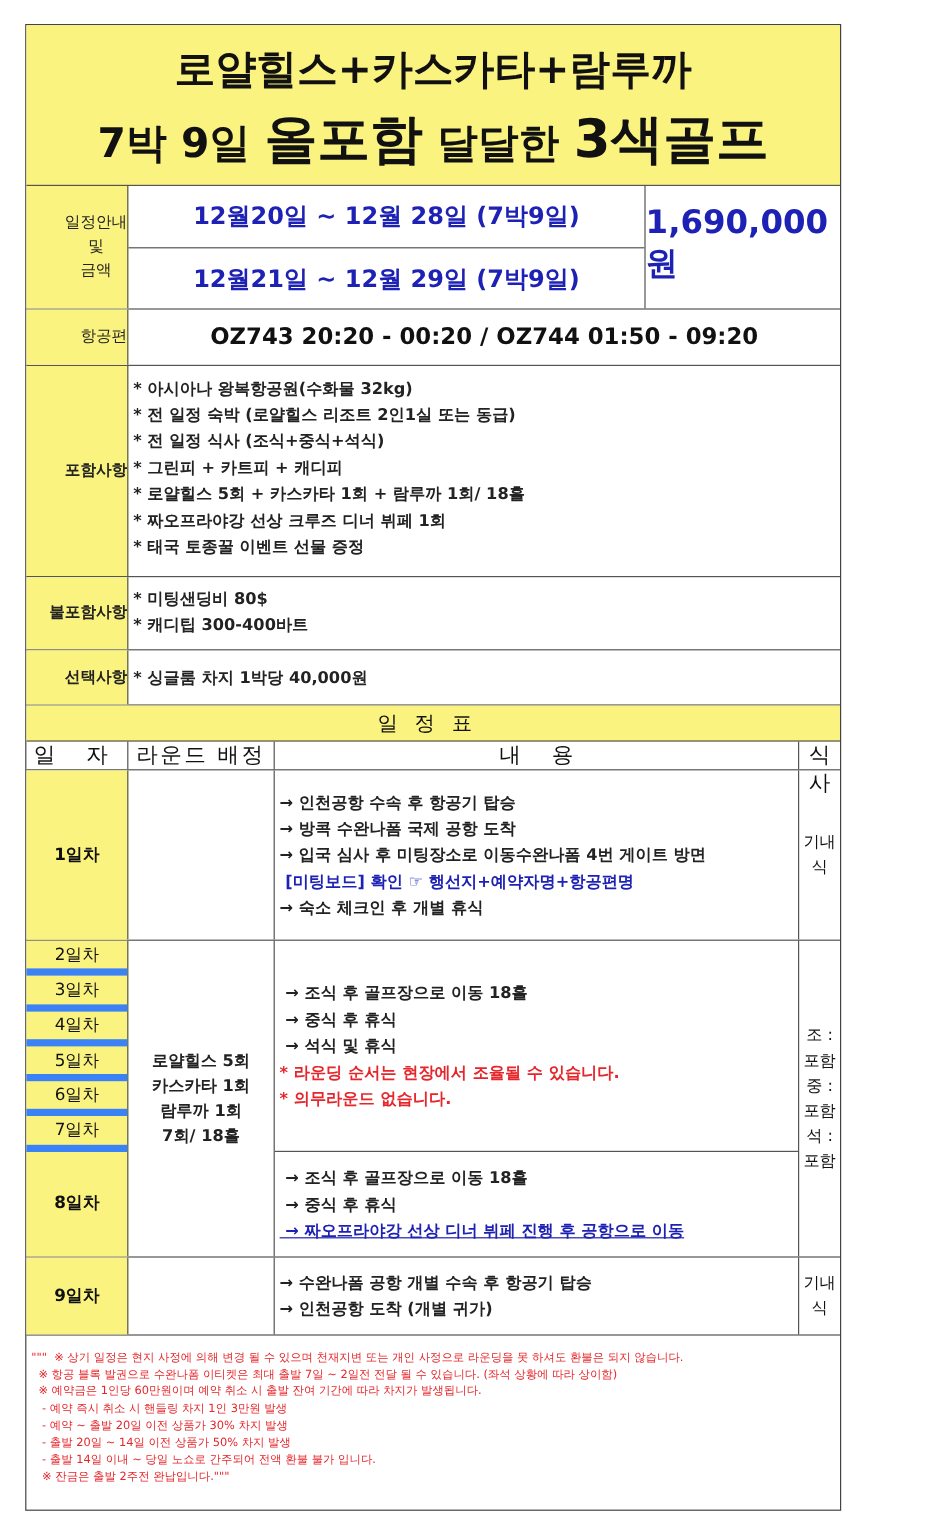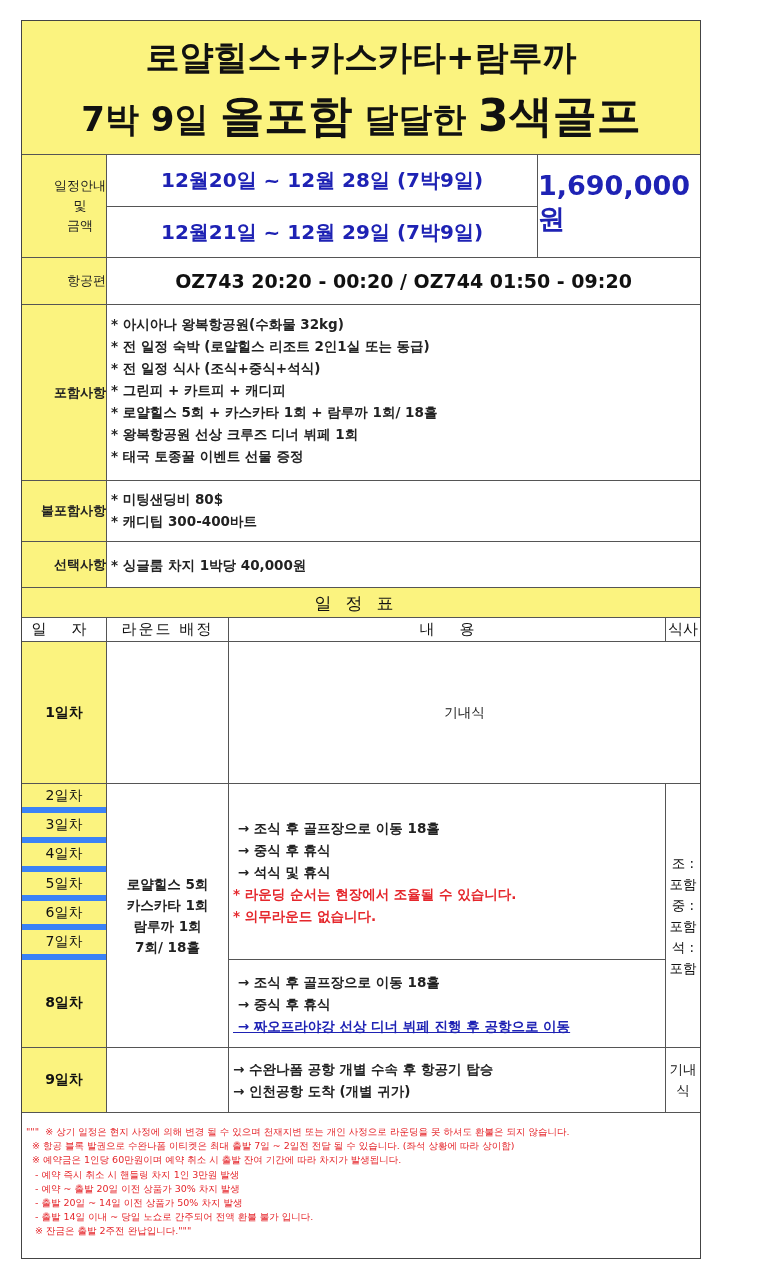--- a/index.html
+++ b/index.html
@@ -13,21 +13,21 @@
   .title .l2 .big { font-size: 44px; }
   .row { display: flex; border-bottom: 1px solid #555; }
   .lbl { width: 85px; flex: none; border-right: 1px solid #555; display: flex; align-items: center; justify-content: flex-end; text-align: center; font-size: 13px; line-height: 20px; font-weight: bold; color: #222; }
   .dates { width: 431px; border-right: 1px solid #555; }
   .date { height: 51px; display: flex; align-items: center; justify-content: center; color: #1e22b4; font-weight: bold; font-size: 20px; }
   .date + .date { border-top: 1px solid #555; }
   .price { flex: 1; display: flex; align-items: center; justify-content: center; color: #1e22b4; font-weight: bold; font-size: 27px; padding-bottom: 6px; }
   .flight { flex: 1; display: flex; align-items: center; justify-content: center; font-weight: bold; font-size: 19px; height: 46px; }
   .list { flex: 1; padding: 8px 4px; font-size: 13.5px; font-weight: bold; color: #222; line-height: 22px; }
   .schedhead { height: 30px; border-bottom: 1px solid #555; text-align: center; font-size: 17px; line-height: 30px; letter-spacing: 14px; }
-  .colhead { display: flex; height: 24px; border-bottom: 1px solid #555; font-size: 15px; line-height: 23px; text-align: center; }
+  .colhead { display: flex; height: 24px; border-bottom: 1px solid #555; font-size: 18px; line-height: 23px; text-align: center; }
   .c1 { width: 85px; flex: none; border-right: 1px solid #555; }
   .c2 { width: 122px; flex: none; border-right: 1px solid #555; }
   .c3 { width: 437px; flex: none; border-right: 1px solid #555; }
   .c4 { flex: 1; }
   .day { display: flex; border-bottom: 1px solid #555; }
   .daylbl { width: 85px; flex: none; border-right: 1px solid #555; display: flex; align-items: center; justify-content: center; font-weight: bold; font-size: 14px; }
   .content { padding: 10px 4px; font-size: 13.5px; font-weight: bold; line-height: 22px; color: #222; }
   .blue { color: #1e22b4; }
   .red { color: #e5262b; }
   .under { text-decoration: underline; }
@@ -75,21 +75,21 @@
   </div>
 
   <div class="row" style="height:176px;">
     <div class="lbl yellow">포함사항</div>
     <div class="list">
       <div>* 아시아나 왕복항공원(수화물 32kg)</div>
       <div>* 전 일정 숙박 (로얄힐스 리조트 2인1실 또는 동급)</div>
       <div>* 전 일정 식사 (조식+중식+석식)</div>
       <div>* 그린피 + 카트피 + 캐디피</div>
       <div>* 로얄힐스 5회 + 카스카타 1회 + 람루까 1회/ 18홀</div>
-      <div>* 왕복항공원 선상 크루즈 디너 뷔페 1회</div>
+      <div>* 짜오프라야강 선상 크루즈 디너 뷔페 1회</div>
       <div>* 태국 토종꿀 이벤트 선물 증정</div>
     </div>
   </div>
 
   <div class="row" style="height:61px;">
     <div class="lbl yellow">불포함사항</div>
     <div class="list" style="padding-top:7px;">
       <div>* 미팅샌딩비 80$</div>
       <div>* 캐디팁 300-400바트</div>
     </div>
@@ -107,20 +107,27 @@
   <div class="colhead">
     <div class="c1" style="letter-spacing:10px;">일 자</div>
     <div class="c2" style="letter-spacing:2px;">라운드 배정</div>
     <div class="c3" style="word-spacing:20px;">내 용</div>
     <div class="c4">식사</div>
   </div>
 
   <div class="day" style="height:142px;">
     <div class="daylbl yellow">1일차</div>
     <div class="c2"></div>
+    <div class="c3 content" style="display:flex;flex-direction:column;justify-content:center;">
+      <div>→ 인천공항 수속 후 항공기 탑승</div>
+      <div>→ 방콕 수완나폼 국제 공항 도착</div>
+      <div>→ 입국 심사 후 미팅장소로 이동수완나폼 4번 게이트 방면</div>
+      <div class="blue" style="white-space:pre;"> [미팅보드] 확인 ☞ 행선지+예약자명+항공편명</div>
+      <div>→ 숙소 체크인 후 개별 휴식</div>
+    </div>
     <div class="c4 meal">기내식</div>
   </div>
 
   <div class="mid">
     <div class="midlbls yellow">
       <div class="d">2일차</div>
       <div class="d">3일차</div>
       <div class="d">4일차</div>
       <div class="d">5일차</div>
       <div class="d">6일차</div>

